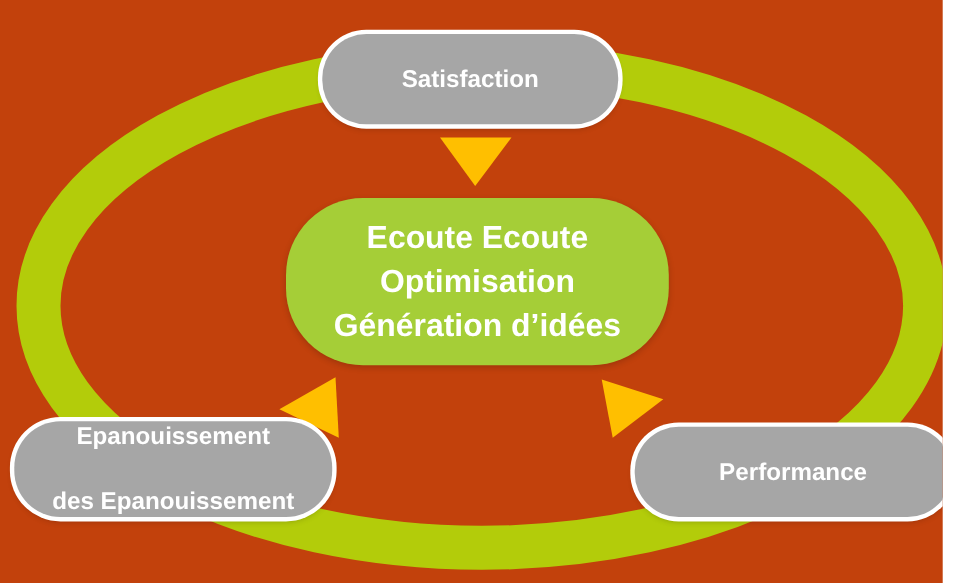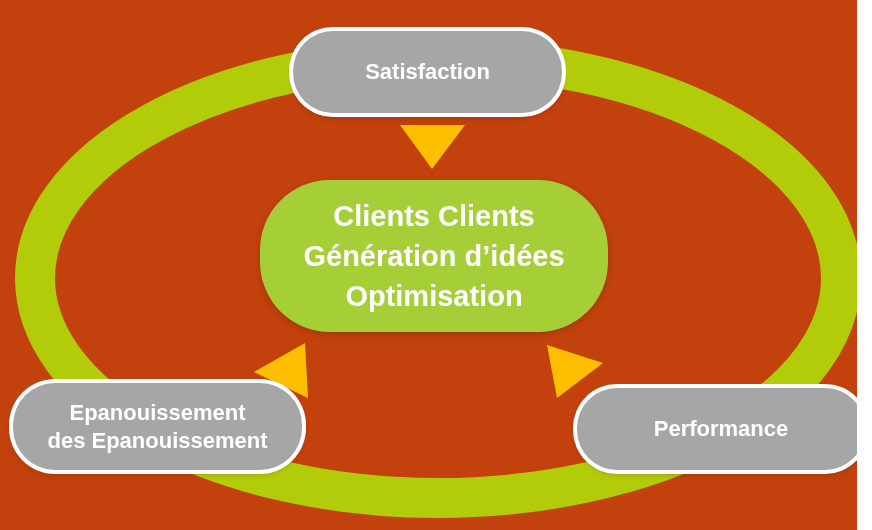--- a/index.html
+++ b/index.html
@@ -41,20 +41,21 @@
   }
   .node-top {
     left: 293px; top: 31px;
     width: 269px; height: 82px;
     border-radius: 40px;
   }
   .node-bottom-left {
     left: 13px; top: 383px;
     width: 289px; height: 87px;
     border-radius: 42px;
+    justify-content: space-between;
   }
   .node-bottom-right {
     left: 577px; top: 388px;
     width: 288px; height: 82px;
     border-radius: 40px;
   }
   .node-center {
     left: 260px; top: 180px;
     width: 348px; height: 152px;
     border-radius: 70px;
@@ -75,23 +76,23 @@
     <polygon points="400,125 465,125 432,169" fill="#ffbf00"></polygon>
     <polygon points="305,343 308,398 254,372" fill="#ffbf00"></polygon>
     <polygon points="547,345 603,363 557,398" fill="#ffbf00"></polygon>
   </svg>
 
   <div class="node node-gray node-top">
     <span>Satisfaction</span>
   </div>
 
   <div class="node node-center">
-    <span>Clients Clients</span>
+    <span>Ecoute Ecoute</span>
+    <span>Optimisation</span>
     <span>Génération d’idées</span>
-    <span>Optimisation</span>
   </div>
 
   <div class="node node-gray node-bottom-left">
     <span>Epanouissement</span>
     <span>des Epanouissement</span>
   </div>
 
   <div class="node node-gray node-bottom-right">
     <span>Performance</span>
   </div>

